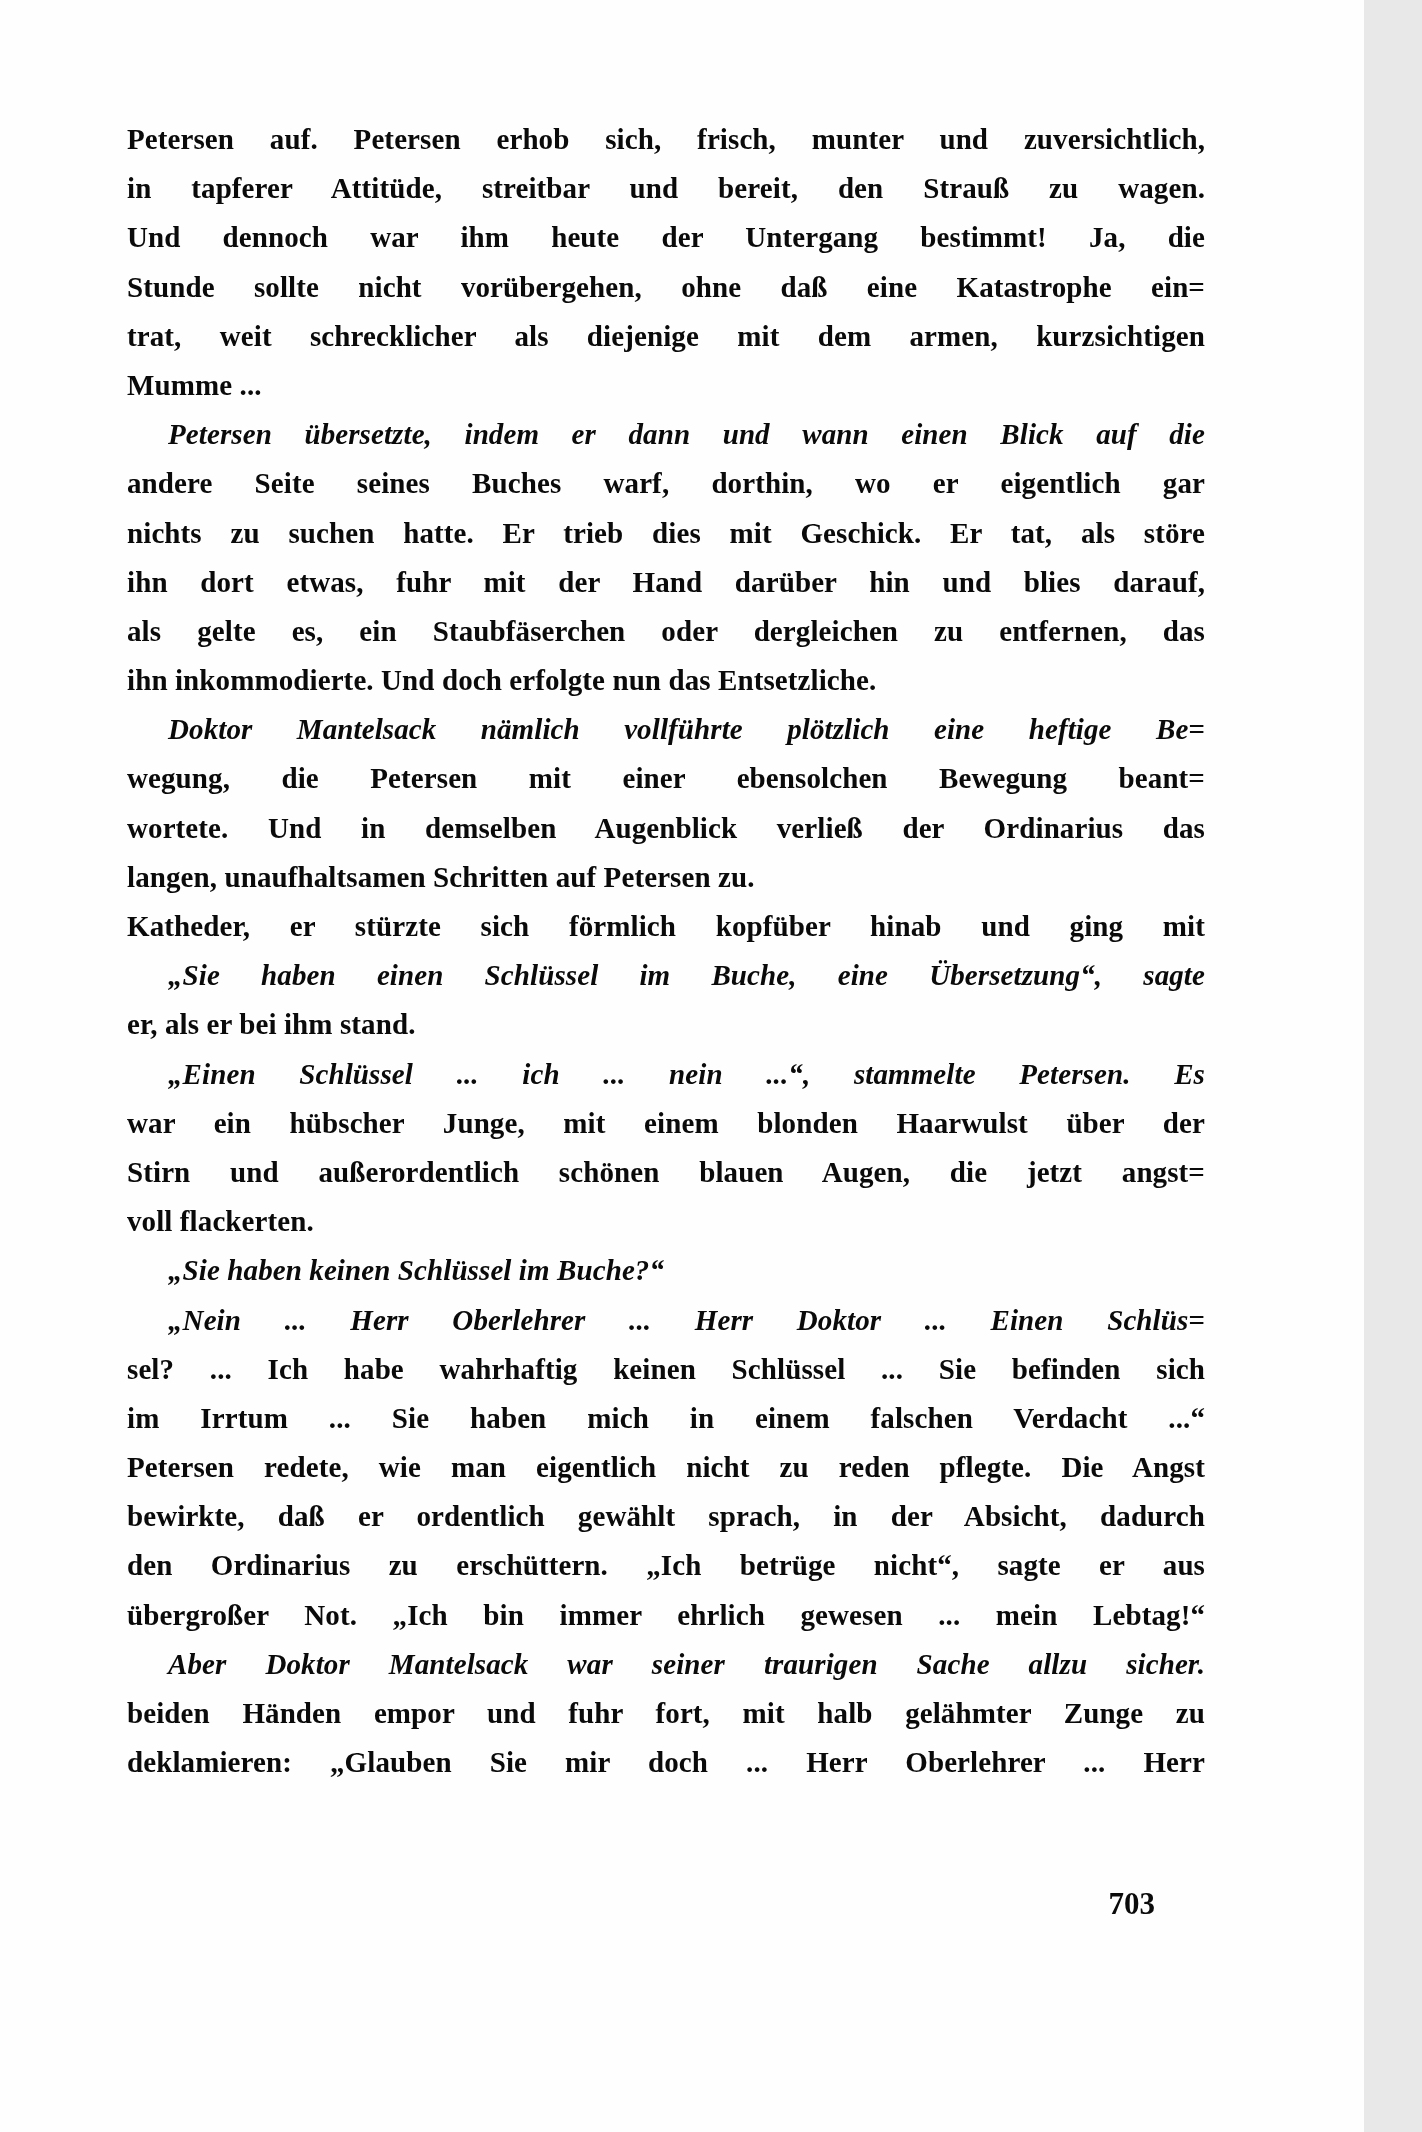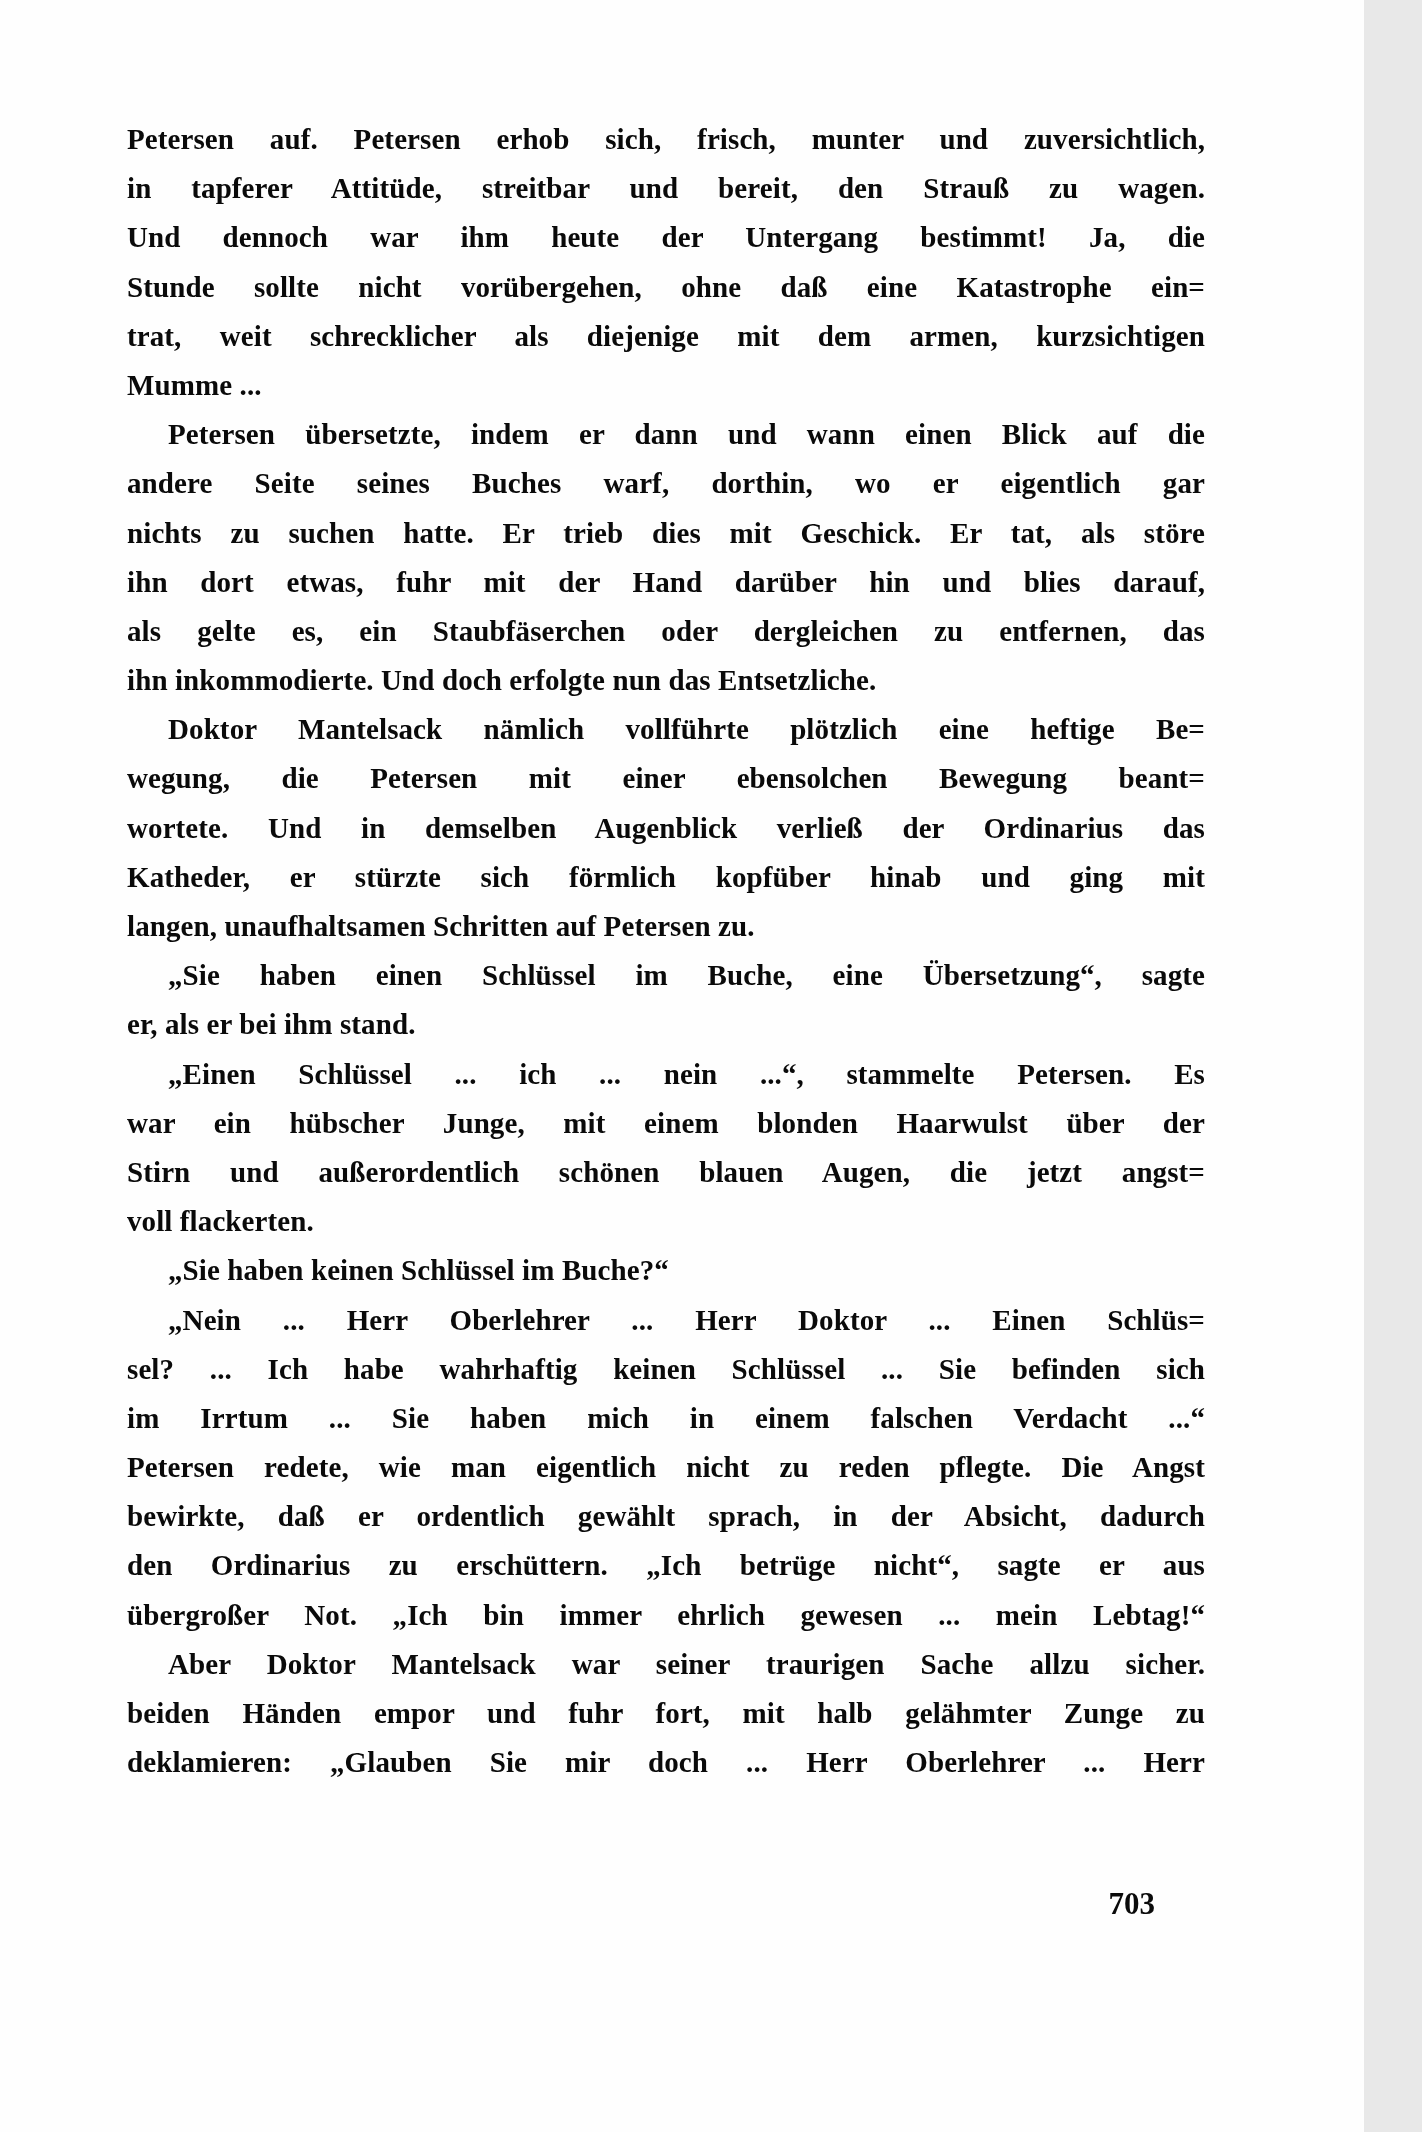--- a/index.html
+++ b/index.html
@@ -31,20 +31,21 @@
     overflow: hidden;
     box-sizing: border-box;
     text-align: left;
   }
   .line.j {
     text-align: justify;
     text-align-last: justify;
   }
   .line.indent {
     padding-left: 41px;
+    font-style: italic;
   }
   .folio {
     position: absolute;
     top: 1884px;
     left: 127px;
     width: 1028px;
     text-align: right;
     color: #0a0a0a;
     font-weight: bold;
     font-size: 31px;
@@ -64,22 +65,22 @@
       <div class="line">Mumme ...</div>
       <div class="line j indent">Petersen übersetzte, indem er dann und wann einen Blick auf die</div>
       <div class="line j">andere Seite seines Buches warf, dorthin, wo er eigentlich gar</div>
       <div class="line j">nichts zu suchen hatte. Er trieb dies mit Geschick. Er tat, als störe</div>
       <div class="line j">ihn dort etwas, fuhr mit der Hand darüber hin und blies darauf,</div>
       <div class="line j">als gelte es, ein Staubfäserchen oder dergleichen zu entfernen, das</div>
       <div class="line">ihn inkommodierte. Und doch erfolgte nun das Entsetzliche.</div>
       <div class="line j indent">Doktor Mantelsack nämlich vollführte plötzlich eine heftige Be=</div>
       <div class="line j">wegung, die Petersen mit einer ebensolchen Bewegung beant=</div>
       <div class="line j">wortete. Und in demselben Augenblick verließ der Ordinarius das</div>
+      <div class="line">langen, unaufhaltsamen Schritten auf Petersen zu.</div>
       <div class="line j">Katheder, er stürzte sich förmlich kopfüber hinab und ging mit</div>
-      <div class="line">langen, unaufhaltsamen Schritten auf Petersen zu.</div>
       <div class="line j indent">„Sie haben einen Schlüssel im Buche, eine Übersetzung“, sagte</div>
       <div class="line">er, als er bei ihm stand.</div>
       <div class="line j indent">„Einen Schlüssel ... ich ... nein ...“, stammelte Petersen. Es</div>
       <div class="line j">war ein hübscher Junge, mit einem blonden Haarwulst über der</div>
       <div class="line j">Stirn und außerordentlich schönen blauen Augen, die jetzt angst=</div>
       <div class="line">voll flackerten.</div>
       <div class="line indent">„Sie haben keinen Schlüssel im Buche?“</div>
       <div class="line j indent">„Nein ... Herr Oberlehrer ... Herr Doktor ... Einen Schlüs=</div>
       <div class="line j">sel? ... Ich habe wahrhaftig keinen Schlüssel ... Sie befinden sich</div>
       <div class="line j">im Irrtum ... Sie haben mich in einem falschen Verdacht ...“</div>

